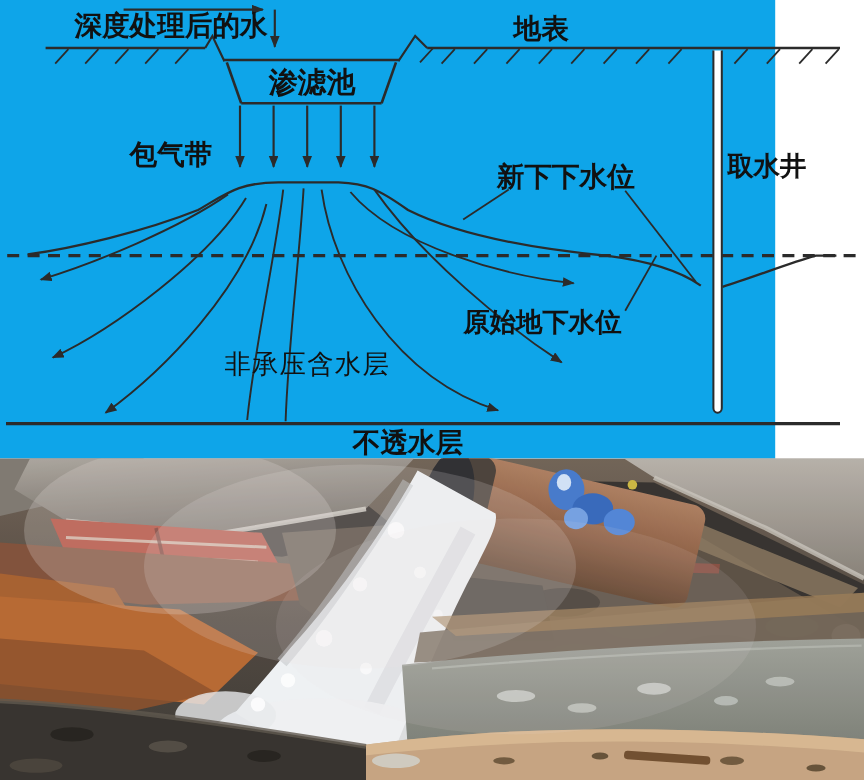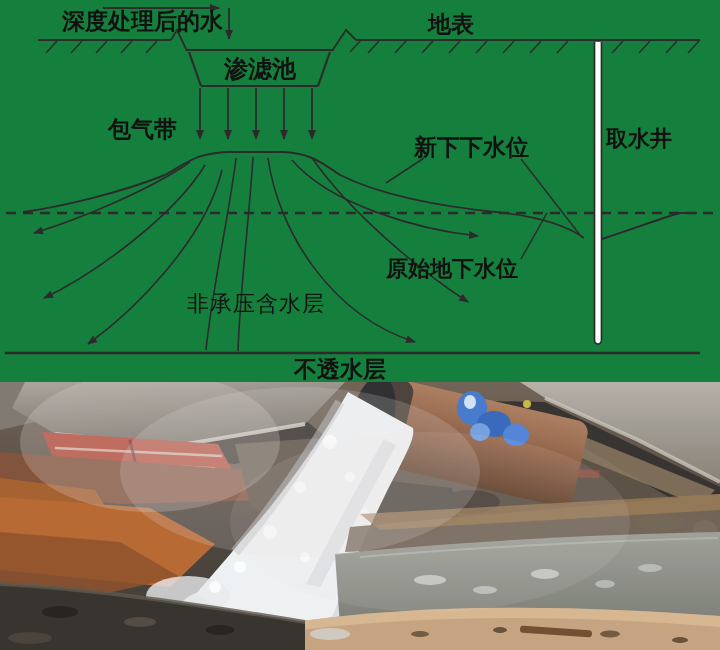--- a/index.html
+++ b/index.html
@@ -1,18 +1,18 @@
 <!DOCTYPE html>
 <html><head>
 <meta charset="utf-8">
 <style>
   html,body{margin:0;padding:0;background:#fff;}
   .stage{position:relative;width:720px;height:650px;overflow:hidden;background:#fff;
          font-family:"DejaVu Sans","Liberation Sans",sans-serif;}
-  .diagram-section{position:absolute;left:0;top:0;width:720px;height:382px;background:#15803d;}
+  .diagram-section{position:absolute;left:0;top:0;width:646px;height:382px;background:#0ea5e9;}
   .photo-section{position:absolute;left:0;top:382px;width:720px;height:268px;}
   svg{display:block}
   text{fill:#111;}
   .lbl{font-family:"DejaVu Sans","Liberation Sans",sans-serif;font-weight:bold;}
   .lbl-serif{font-family:"DejaVu Serif","Liberation Serif",serif;font-weight:normal;}
 </style>
 </head>
 <body>
 
 <div class="stage">

